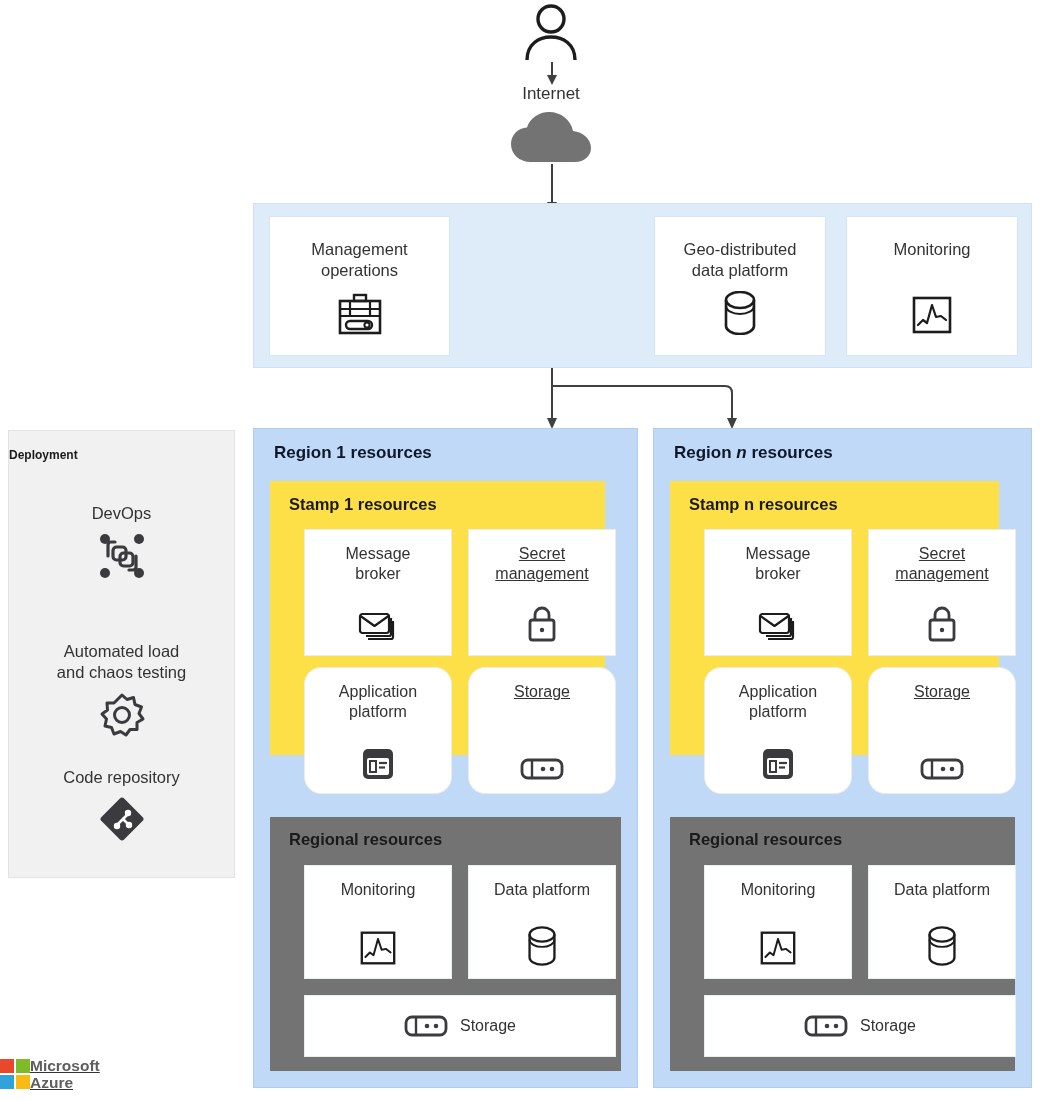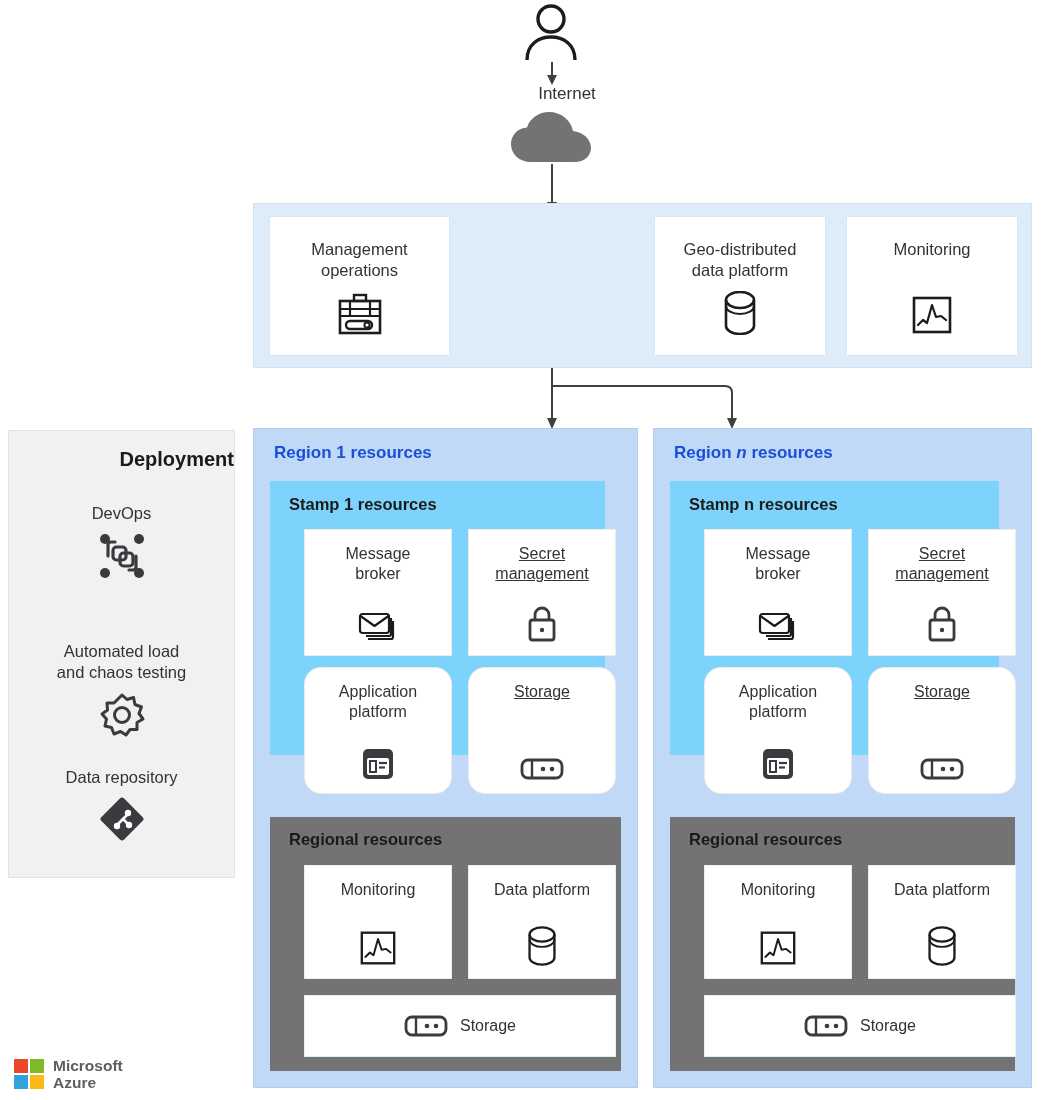--- a/index.html
+++ b/index.html
@@ -5,53 +5,53 @@
   html,body{margin:0;padding:0;background:#ffffff;}
   body{
     width:1043px;height:1100px;position:relative;overflow:hidden;
     font-family:"Liberation Sans","DejaVu Sans",sans-serif;
     color:#343434;
   }
   .abs{position:absolute;box-sizing:border-box;}
 
   
   #user-icon{left:519px;top:4px;width:64px;height:56px;}
-  #internet-label{left:467px;top:84px;width:200px;text-align:center;font-size:17px;color:#333;}
+  #internet-label{left:451px;top:84px;width:200px;text-align:center;font-size:17px;color:#333;}
   #cloud-icon{left:509px;top:112px;width:84px;height:52px;}
   .arrowsvg{overflow:visible;}
 
   
   #global-band{left:253px;top:203px;width:779px;height:165px;background:#deebf8;border:1px solid #cfe1f5;}
   .gcard{background:#ffffff;border:1px solid #d6e6f7;top:12px;height:140px;
          display:flex;flex-direction:column;align-items:center;}
   .gcard .ttl{font-size:16.5px;line-height:21px;text-align:center;color:#333;padding-top:22px;}
   .gcard .ico{margin-top:auto;margin-bottom:20px;}
   #gcard-0{left:15px;width:181px;}
   #gcard-1{left:215px;width:165px;}
   #gcard-2{left:400px;width:172px;}
   #gcard-3{left:592px;width:172px;}
 
   
   #deployment-panel{left:8px;top:430px;width:227px;height:448px;background:#f1f1f1;border:1px solid #e3e3e3;}
-  #deployment-title{position:absolute;left:0;top:17px;width:100%;text-align:right;font-size:20px;font-weight:bold;color:#1a1a1a;}
+  #deployment-title{position:absolute;left:0;top:17px;width:100%;text-align:left;font-size:12px;font-weight:bold;color:#1a1a1a;}
   .dep-item{position:absolute;left:0;width:100%;text-align:center;}
   .dep-item .lbl{font-size:16.5px;line-height:21px;color:#333;}
   .dep-item .ico{margin-top:8px;display:flex;justify-content:center;}
   #dep-0{top:72px;text-align:center;}
   #dep-1{top:190px;margin-top:20px;}
   #dep-2{top:336px;}
 
   
   .region{top:428px;height:660px;background:#bfd9f7;border:1px solid #b2cdea;}
   #region-0{left:253px;width:385px;}
   #region-1{left:653px;width:379px;}
-  .region-title{position:absolute;left:20px;top:14px;font-size:17px;font-weight:bold;color:#1d4ed8;}
+  .region-title{position:absolute;left:20px;top:14px;font-size:17px;font-weight:bold;color:#0f172a;}
   .region-title i{font-style:italic;}
 
-  .stamp{position:absolute;left:16px;top:52px;right:32px;height:274px;background:#7dd3fc;}
+  .stamp{position:absolute;left:16px;top:52px;right:32px;height:274px;background:#fde047;}
   .stamp-title{position:absolute;left:19px;top:14px;font-size:16.5px;font-weight:bold;color:#1a1a1a;}
 
   .scard{position:absolute;background:#ffffff;border:1px solid #ebebeb;width:146px;height:125px;
          display:flex;flex-direction:column;align-items:center;}
   .scard .ttl{font-size:16px;line-height:20px;text-align:center;color:#333;padding-top:14px;}
   .scard .ico{margin-top:auto;margin-bottom:12px;}
   .sc-r0{top:48px;} .sc-r1{top:186px;border-radius:17px;}
   .sc-c0{left:34px;} .sc-c1{left:198px;text-decoration:underline;}
 
   .regional{position:absolute;left:16px;top:388px;right:16px;height:254px;background:#737373;}
@@ -59,21 +59,21 @@
   .rcard{position:absolute;top:48px;background:#ffffff;border:1px solid #e4f2ee;width:146px;height:112px;
          display:flex;flex-direction:column;align-items:center;}
   .rcard .ttl{font-size:16px;line-height:20px;text-align:center;color:#333;padding-top:14px;}
   .rcard .ico{margin-top:auto;margin-bottom:12px;}
   .rc-c0{left:34px;} .rc-c1{left:198px;}
   .storage-wide{position:absolute;left:34px;top:178px;width:310px;height:60px;background:#ffffff;border:1px solid #e4f2ee;
                 display:flex;align-items:center;justify-content:center;gap:12px;}
   .storage-wide .ttl{font-size:16px;color:#333;}
 
   
-  #azure-logo{left:14px;top:1053px;width:150px;height:42px;display:flex;align-items:center;gap:9px;}
+  #azure-logo{left:0;top:1053px;width:150px;height:42px;display:flex;align-items:center;text-decoration:underline;}
   #azure-squares{width:30px;height:30px;display:grid;grid-template-columns:14px 14px;grid-template-rows:14px 14px;gap:2px;}
   #azure-wordmark{font-size:15.5px;line-height:17px;color:#5e5e5e;font-weight:600;}
 
   svg{display:block;}
 </style>
 </head>
 <body>
 
 <div class="abs" id="user-icon">
   <svg width="64" height="56" viewBox="0 0 64 56">
@@ -192,21 +192,21 @@
       <svg width="50" height="48" viewBox="0 0 50 48">
         <g fill="none" stroke="#3b3b3f" stroke-width="3" stroke-linejoin="round">
           <path d="M25,4 L30,8.5 L36.5,6.5 L38,13.5 L44.5,16 L42,22.5 L46,28 L40,31.5 L40,38.5 L33,38.5 L29,44 L23.5,40.5 L17,43 L14.5,36.5 L8,35 L9.5,28 L5,23 L10.5,19 L10,12 L17,12 Z"></path>
           <circle cx="25" cy="24" r="7.5"></circle>
         </g>
       </svg>
     </div>
   </div>
 
   <div class="dep-item" id="dep-2">
-    <div class="lbl"><span>Data repository</span></div>
+    <div class="lbl"><span>Code repository</span></div>
     <div class="ico">
       <svg width="46" height="46" viewBox="0 0 46 46">
         <rect x="7" y="7" width="32" height="32" rx="3" transform="rotate(45 23 23)" fill="#3b3b3f"></rect>
         <g stroke="#ffffff" stroke-width="2.6" fill="none" stroke-linecap="round">
           <line x1="18" y1="29" x2="29" y2="18"></line>
           <line x1="24" y1="23" x2="29" y2="28"></line>
         </g>
         <circle cx="18" cy="30" r="3.2" fill="#ffffff"></circle>
         <circle cx="29" cy="17" r="3.2" fill="#ffffff"></circle>
         <circle cx="30" cy="29" r="3.2" fill="#ffffff"></circle>

